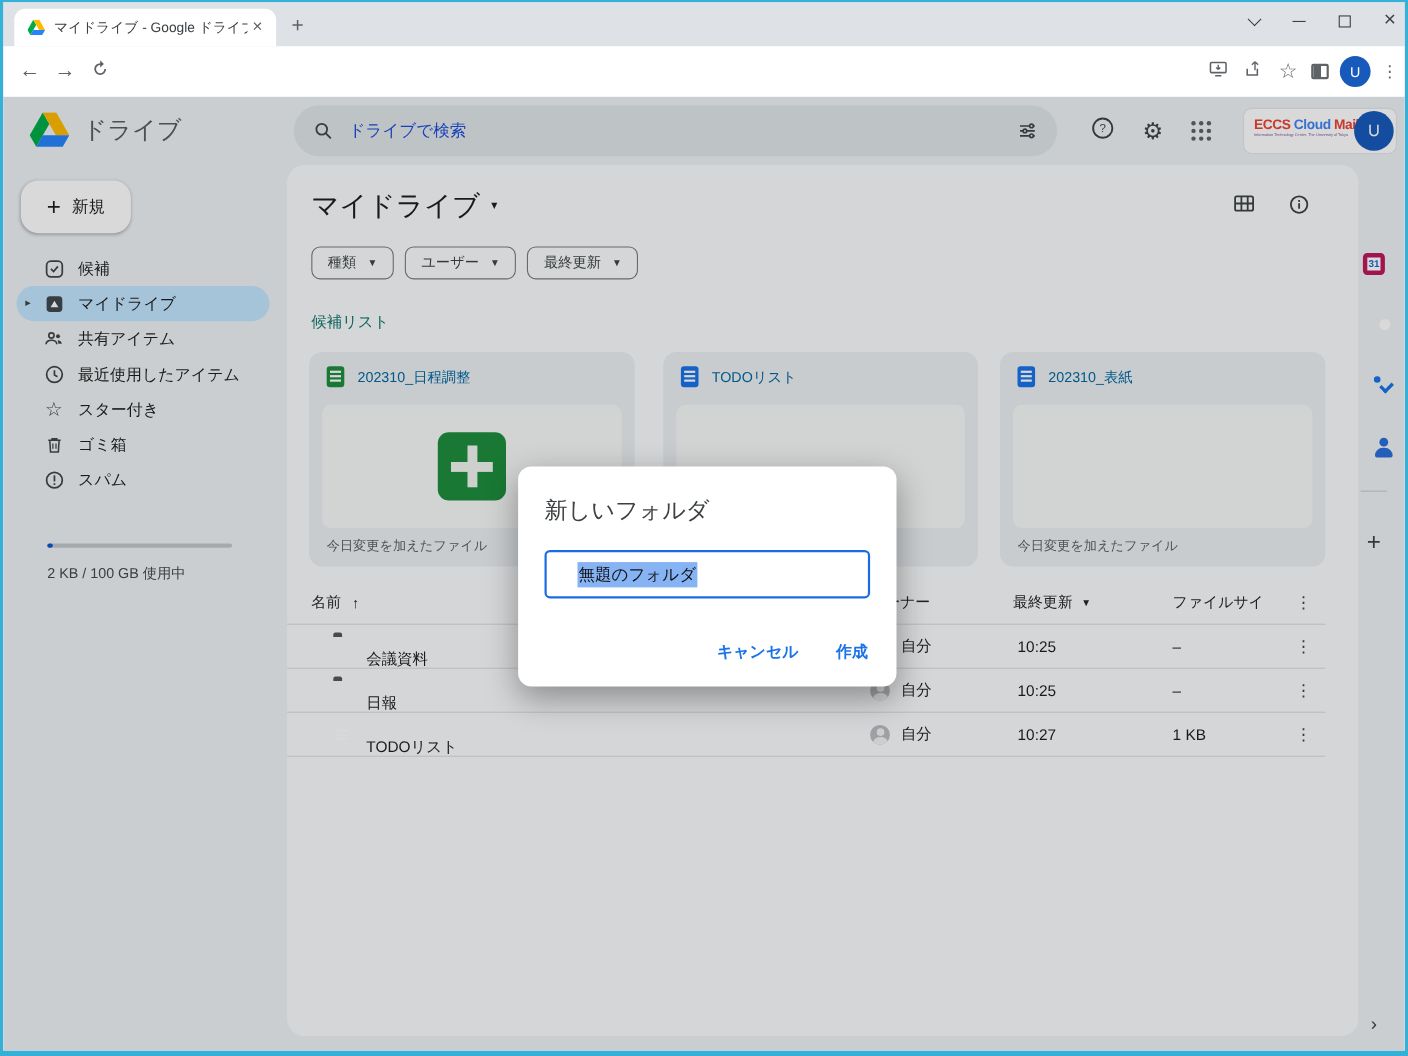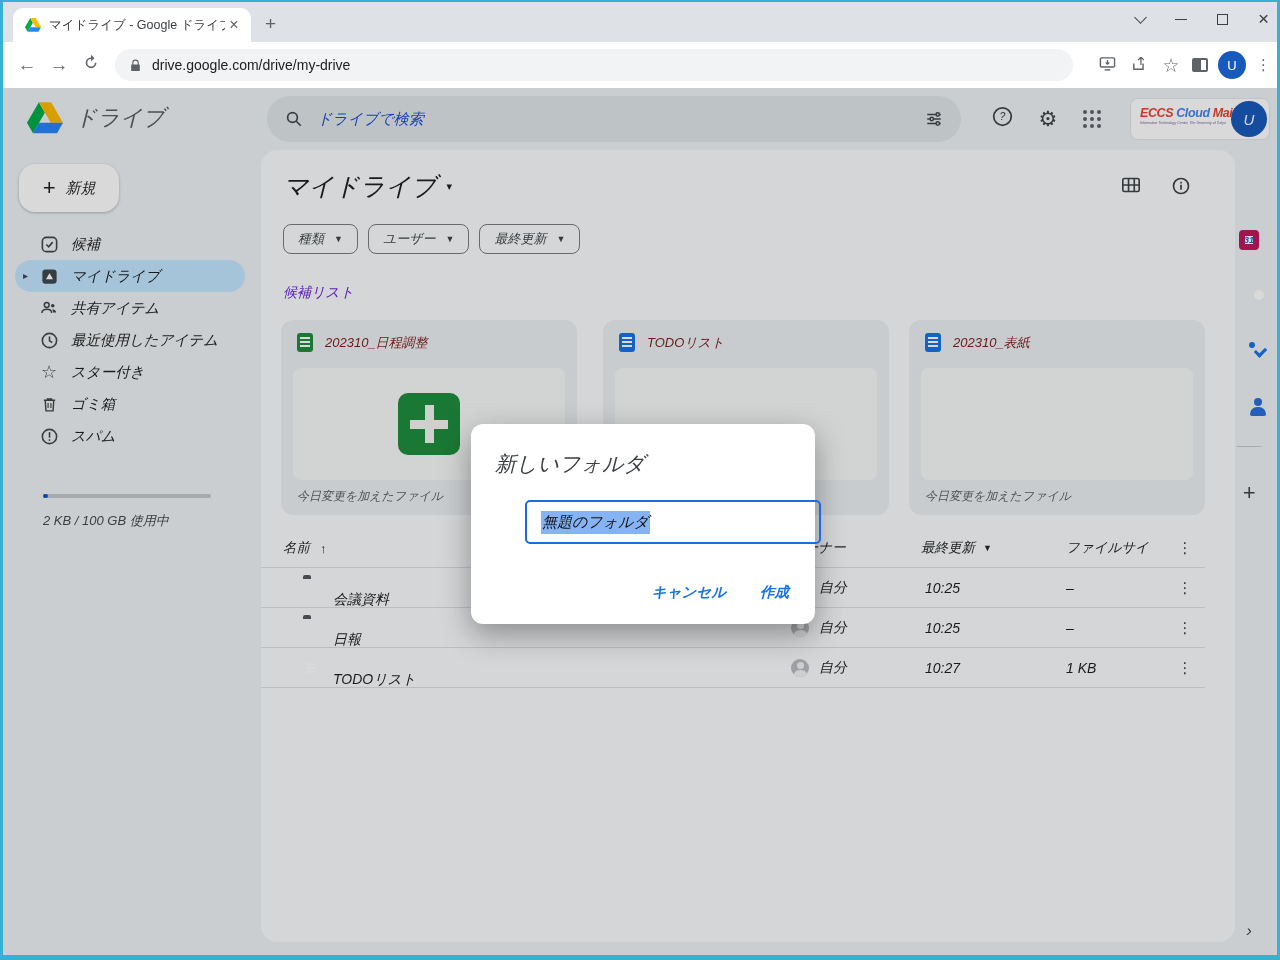--- a/index.html
+++ b/index.html
@@ -29,21 +29,21 @@
     border-radius:16px; display:flex; align-items:center; padding:0 14px; }
   .url { font-size:14px; color:#202124; margin-left:10px; }
   .tb-right { position:absolute; right:6px; top:0; height:46px; display:flex; align-items:center; gap:10px; }
   .tbic { width:22px; text-align:center; color:#5f6368; }
   .avatar-sm { width:28px; height:28px; border-radius:50%; background:#185abc; color:#fff;
     font-size:13px; display:flex; align-items:center; justify-content:center; }
   .sidepanel-ic { width:16px; height:14px; border:2px solid #5f6368; border-radius:2px; background:linear-gradient(to right,#5f6368 55%,#fff 55%); }
   .kebab { color:#5f6368; font-size:15px; letter-spacing:0; }
 
   
-  .page { position:absolute; left:0; top:86px; right:0; bottom:0; background:#eff2f5; overflow:hidden;font-style:italic; }
+  .page { position:absolute; left:0; top:86px; right:0; bottom:0; background:#eff2f5; overflow:hidden; }
 
   .drive-logo-row { position:absolute; left:24px; top:14px; display:flex; align-items:center; gap:12px; }
   .drive-name { font-size:22px; color:#5b5e62; }
 
   .searchbar { position:absolute; left:264px; top:8px; width:694px; height:46px; background:#e0e5e9;
     border-radius:23px; display:flex; align-items:center; padding:0 18px; }
   .search-ph { flex:1; font-size:15px; color:#1d4ed8; margin-left:14px; }
 
   .hdr-icons { position:absolute; top:0; left:988px; height:62px; display:flex; align-items:center; gap:24px; color:#3f4447; }
   .hic { width:22px; text-align:center; font-size:19px; }
@@ -77,25 +77,25 @@
 
   
   .panel { position:absolute; left:258px; top:62px; width:974px; height:792px; background:#fafcfd; border-radius:16px; }
   .pg-title { position:absolute; left:22px; top:20px; font-size:25px; color:#1f1f1f; display:flex; align-items:center; gap:10px; }
   .pg-title .dn { font-size:11px; color:#1f1f1f; }
   .view-ics { position:absolute; right:44px; top:26px; display:flex; gap:30px; color:#3f4447; }
   .chips { position:absolute; left:22px; top:74px; display:flex; gap:10px; }
   .chip { height:30px; border:1px solid #797e81; border-radius:8px; display:flex; align-items:center;
     padding:0 14px; gap:10px; font-size:13px; color:#3f4447; }
   .chip .dn { font-size:9px; color:#3f4447; }
-  .sugg-label { position:absolute; left:22px; top:134px; font-size:14px; color:#6d28d9; }
+  .sugg-label { position:absolute; left:22px; top:134px; font-size:14px; color:#0f766e; }
 
   .card { position:absolute; top:170px; height:195px; background:#edf0f4; border-radius:12px; }
   .card-hd { display:flex; align-items:center; gap:12px; padding:13px 14px 0 16px; }
-  .card-title { font-size:13px; color:#7f1d1d; }
+  .card-title { font-size:13px; color:#0369a1; }
   .card-thumb { position:absolute; left:12px; right:12px; top:48px; height:112px; background:#f7f9fa; border-radius:8px;
     display:flex; align-items:center; justify-content:center; }
   .card-foot { position:absolute; left:16px; top:168px; font-size:12px; color:#5c6165; }
   .sheet-big { width:62px; height:62px; background:#1e8e3e; border-radius:10px; position:relative; }
   .sheet-big:before { content:""; position:absolute; left:27px; top:12px; width:9px; height:38px; background:#f2f5f3; }
   .sheet-big:after { content:""; position:absolute; left:12px; top:27px; width:38px; height:9px; background:#f2f5f3; }
 
   .tbl-hd { position:absolute; left:0; right:30px; top:378px; height:40px; font-size:13.5px; color:#25282b; border-bottom:1px solid #dcdfe2; }
   .row { position:absolute; left:0; right:30px; height:40px; border-bottom:1px solid #dcdfe2; font-size:14px; color:#1f1f1f; }
   .c-name  { position:absolute; left:22px; top:0; height:40px; display:flex; align-items:center; gap:10px; }
@@ -124,26 +124,26 @@
   .doc-ic:before { content:""; position:absolute; left:3px; top:4px; width:10px; height:2px; background:#fff; box-shadow:0 4px 0 #fff, 0 8px 0 #fff; }
   .sheet-ic { width:16px; height:19px; background:#1e8e3e; border-radius:3px; position:relative; }
   .sheet-ic:before { content:""; position:absolute; left:3px; top:4px; width:10px; height:2px; background:#fff; box-shadow:0 4px 0 #fff, 0 8px 0 #fff; }
 
   
   .scrim { position:absolute; left:0; top:0; right:0; bottom:0; background:rgba(0,0,0,0.15); z-index:50; }
   .dialog { position:absolute; left:468px; top:336px; width:344px; height:200px; background:#fff; border-radius:12px;
     box-shadow:0 10px 30px rgba(0,0,0,.35); z-index:60; padding:26px 24px; }
   .dlg-title { font-size:21px; color:#3c4043; }
   .dlg-input { margin-top:22px; width:296px; height:44px; border:2px solid #1b6ce3; border-radius:5px;
-    display:flex; align-items:center; padding:0 14px; font-size:15px; color:#111;margin-left:30px; }
+    display:flex; align-items:center; padding:0 28px; font-size:15px; color:#111; }
   .dlg-sel { background:#86b3f3; padding:2px 1px; }
   .dlg-btns { position:absolute; right:26px; bottom:22px; display:flex; gap:34px; }
   .dlg-btn { color:#1a73e8; font-size:14.5px; font-weight:bold; }
 
-  .mini-cal { width:20px; height:20px; background:#fff; border:6px solid #be185d; border-radius:4px;
+  .mini-cal { width:20px; height:20px; background:#fff; border:4px solid #be185d; border-radius:4px;
     color:#1967d2; font-size:9px; font-weight:bold; display:flex; align-items:center; justify-content:center; }
   .mini-keep { width:20px; height:20px; background:#f5b400; border-radius:4px; position:relative; }
   .mini-keep:before { content:""; position:absolute; left:5px; top:4px; width:10px; height:10px; border-radius:50%; background:#fff; }
   .mini-tasks { width:20px; height:20px; background:#fff; border-radius:50%; position:relative; }
   .mini-tasks:before { content:""; position:absolute; inset:0; border:3px solid #1a73e8; border-radius:50%; }
   .mini-tasks:after { content:""; position:absolute; left:6px; top:5px; width:8px; height:5px; border-left:3px solid #1a73e8; border-bottom:3px solid #1a73e8; transform:rotate(-45deg); }
   .mini-contact { width:18px; height:18px; position:relative; }
   .mini-contact:before { content:""; position:absolute; left:5px; top:0; width:8px; height:8px; border-radius:50%; background:#2a6fdb; }
   .mini-contact:after { content:""; position:absolute; left:1px; top:9px; width:16px; height:9px; border-radius:8px 8px 2px 2px; background:#2a6fdb; }
 </style>
@@ -172,26 +172,20 @@
   </div>
 
   <div class="toolbar">
     <span class="navic" style="margin-left:8px">←</span>
     <span class="navic">→</span>
     <span class="navic">
       <svg width="17" height="17" viewBox="0 0 24 24">
           <path d="M12 4a8 8 0 1 0 8 8h-2.4A5.6 5.6 0 1 1 12 6.4V10l5-5-5-5z" fill="#5f6368" transform="translate(0,1) scale(0.95)"></path>
         </svg>
     </span>
-    <div class="omnibox">
-      <svg width="13" height="15" viewBox="0 0 24 24">
-          <path fill="#5f6368" d="M6 10V7a6 6 0 1 1 12 0v3h1a1 1 0 0 1 1 1v10a1 1 0 0 1-1 1H5a1 1 0 0 1-1-1V11a1 1 0 0 1 1-1h1zm2 0h8V7a4 4 0 1 0-8 0v3z"></path>
-        </svg>
-      <span class="url">drive.google.com/drive/my-drive</span>
-    </div>
     <div class="tb-right">
       <span class="tbic">
         <svg width="19" height="17" viewBox="0 0 24 24" fill="none" stroke="#5f6368" stroke-width="2">
             <rect x="2" y="4" width="20" height="13" rx="1.5"></rect>
             <path d="M8 21h8"></path>
             <path d="M12 7v6m0 0-2.6-2.6M12 13l2.6-2.6" stroke-width="1.8"></path>
           </svg>
       </span>
       <span class="tbic">
         <svg width="19" height="17" viewBox="0 0 24 24" fill="none" stroke="#5f6368" stroke-width="2">

